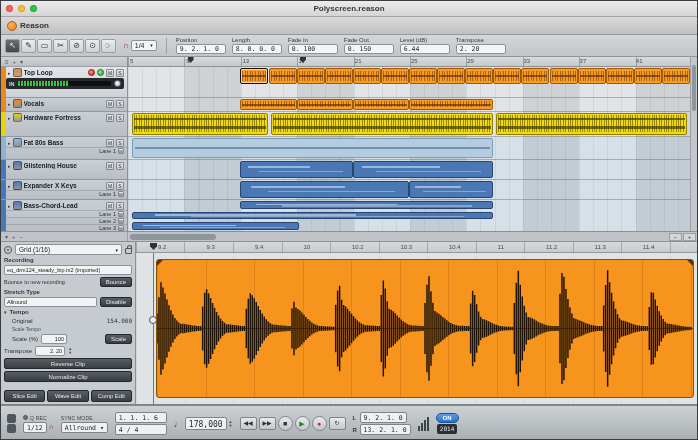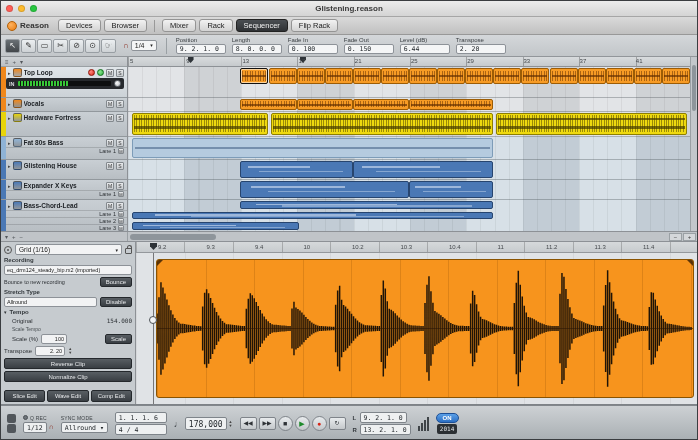--- a/index.html
+++ b/index.html
@@ -9,21 +9,21 @@
   
   .titlebar{height:16px;background:linear-gradient(#ececec,#d4d4d4);border-bottom:1px solid #a6a6a6;
             display:flex;align-items:center;position:relative;}
   .tl{width:7px;height:7px;border-radius:50%;margin-left:5px;border:1px solid rgba(0,0,0,.15);}
   .tl.red{background:#ff5f57;} .tl.yel{background:#febc2e;} .tl.grn{background:#28c840;}
   .win-title{position:absolute;left:0;right:0;text-align:center;font-size:8px;font-weight:bold;
              color:#3a3a3a;line-height:16px;pointer-events:none;}
   
   .toolbar{height:18px;background:linear-gradient(#dadada,#c0c0c0);border-bottom:1px solid #989898;
            display:flex;align-items:center;gap:3px;padding:0 6px;}
-  .logo{display:flex;align-items:center;gap:3px;font-size:8px;font-weight:bold;color:#333;margin-right:6px;}
+  .logo{display:flex;align-items:center;gap:3px;font-size:8px;font-weight:bold;color:#333;margin-right:0;}
   .logo-mark{width:10px;height:10px;border-radius:50%;background:radial-gradient(circle at 35% 35%,#ffb25e,#e87c10);border:1px solid #b35f05;}
   .tb-btn{height:13px;padding:0 7px;font-size:7.5px;line-height:11px;color:#222;
           background:linear-gradient(#f2f2f2,#d3d3d3);border:1px solid #949494;border-radius:3px;cursor:default;}
   .tb-btn.active{background:linear-gradient(#4a4e52,#2e3134);color:#f2f2f2;border-color:#222;}
   .tb-sep{width:1px;height:12px;background:#999;margin:0 4px;}
   
   .options{height:22px;background:linear-gradient(#d4d7da,#c2c6c9);border-bottom:1px solid #92969a;
            display:flex;align-items:center;padding:0 4px;}
   .tool{width:15px;height:14px;font-size:8px;line-height:12px;text-align:center;color:#333;
         background:linear-gradient(#eceff1,#ced2d5);border:1px solid #989ea3;border-radius:2px;padding:0;margin-right:1px;}
@@ -170,37 +170,28 @@
 </style>
 </head>
 <body>
 
 <div class="app">
 
   <div class="titlebar">
     <span class="tl red"></span>
     <span class="tl yel"></span>
     <span class="tl grn"></span>
-    <div class="win-title">Glistening.reason</div>
+    <div class="win-title">Polyscreen.reason</div>
   </div>
 
   <div class="toolbar">
     <div class="logo">
       <span class="logo-mark"></span>
       <span>Reason</span>
     </div>
-    <div style="display:flex;align-items:center;gap:3px" id="tb-buttons">
-        <button class="tb-btn">Devices</button>
-        <button class="tb-btn">Browser</button>
-        <div class="tb-sep"></div>
-        <button class="tb-btn">Mixer</button>
-        <button class="tb-btn">Rack</button>
-        <button class="tb-btn active">Sequencer</button>
-        <button class="tb-btn">Flip Rack</button>
-      </div>
   </div>
 
   <div class="options">
     <div id="tools" style="display:flex;align-items:center">
         <button class="tool active">↖</button>
         <button class="tool">✎</button>
         <button class="tool">▭</button>
         <button class="tool">✂</button>
         <button class="tool">⊘</button>
         <button class="tool">⊙</button>

